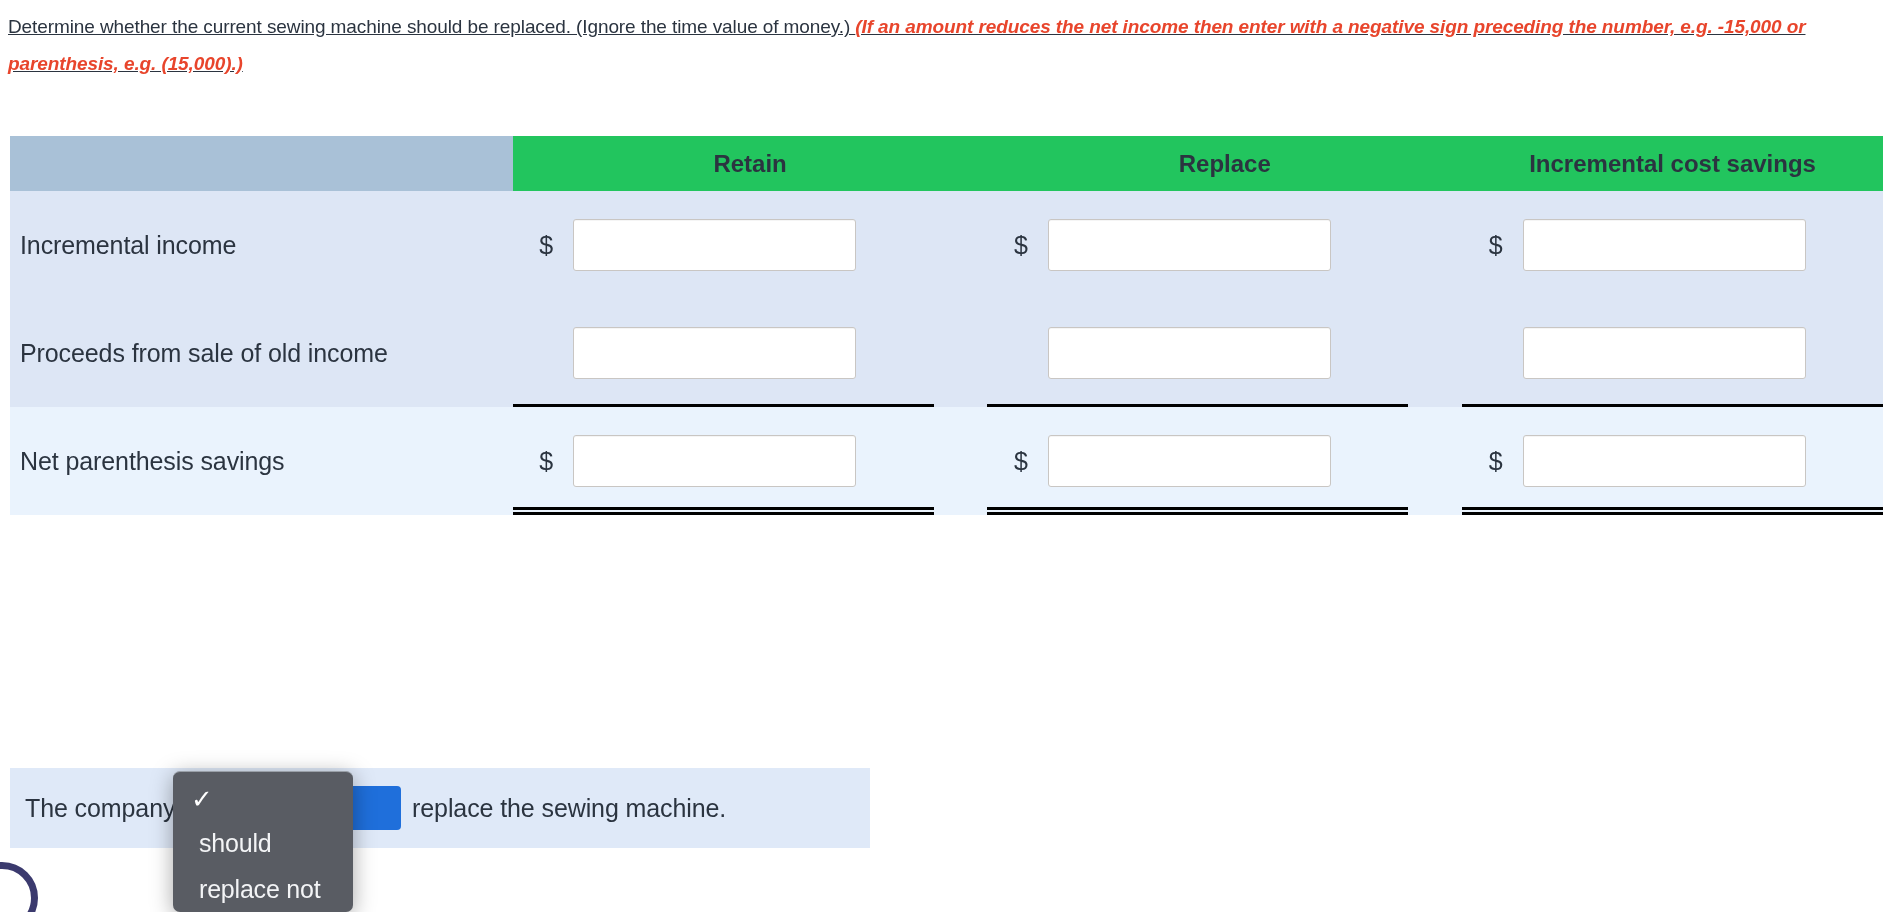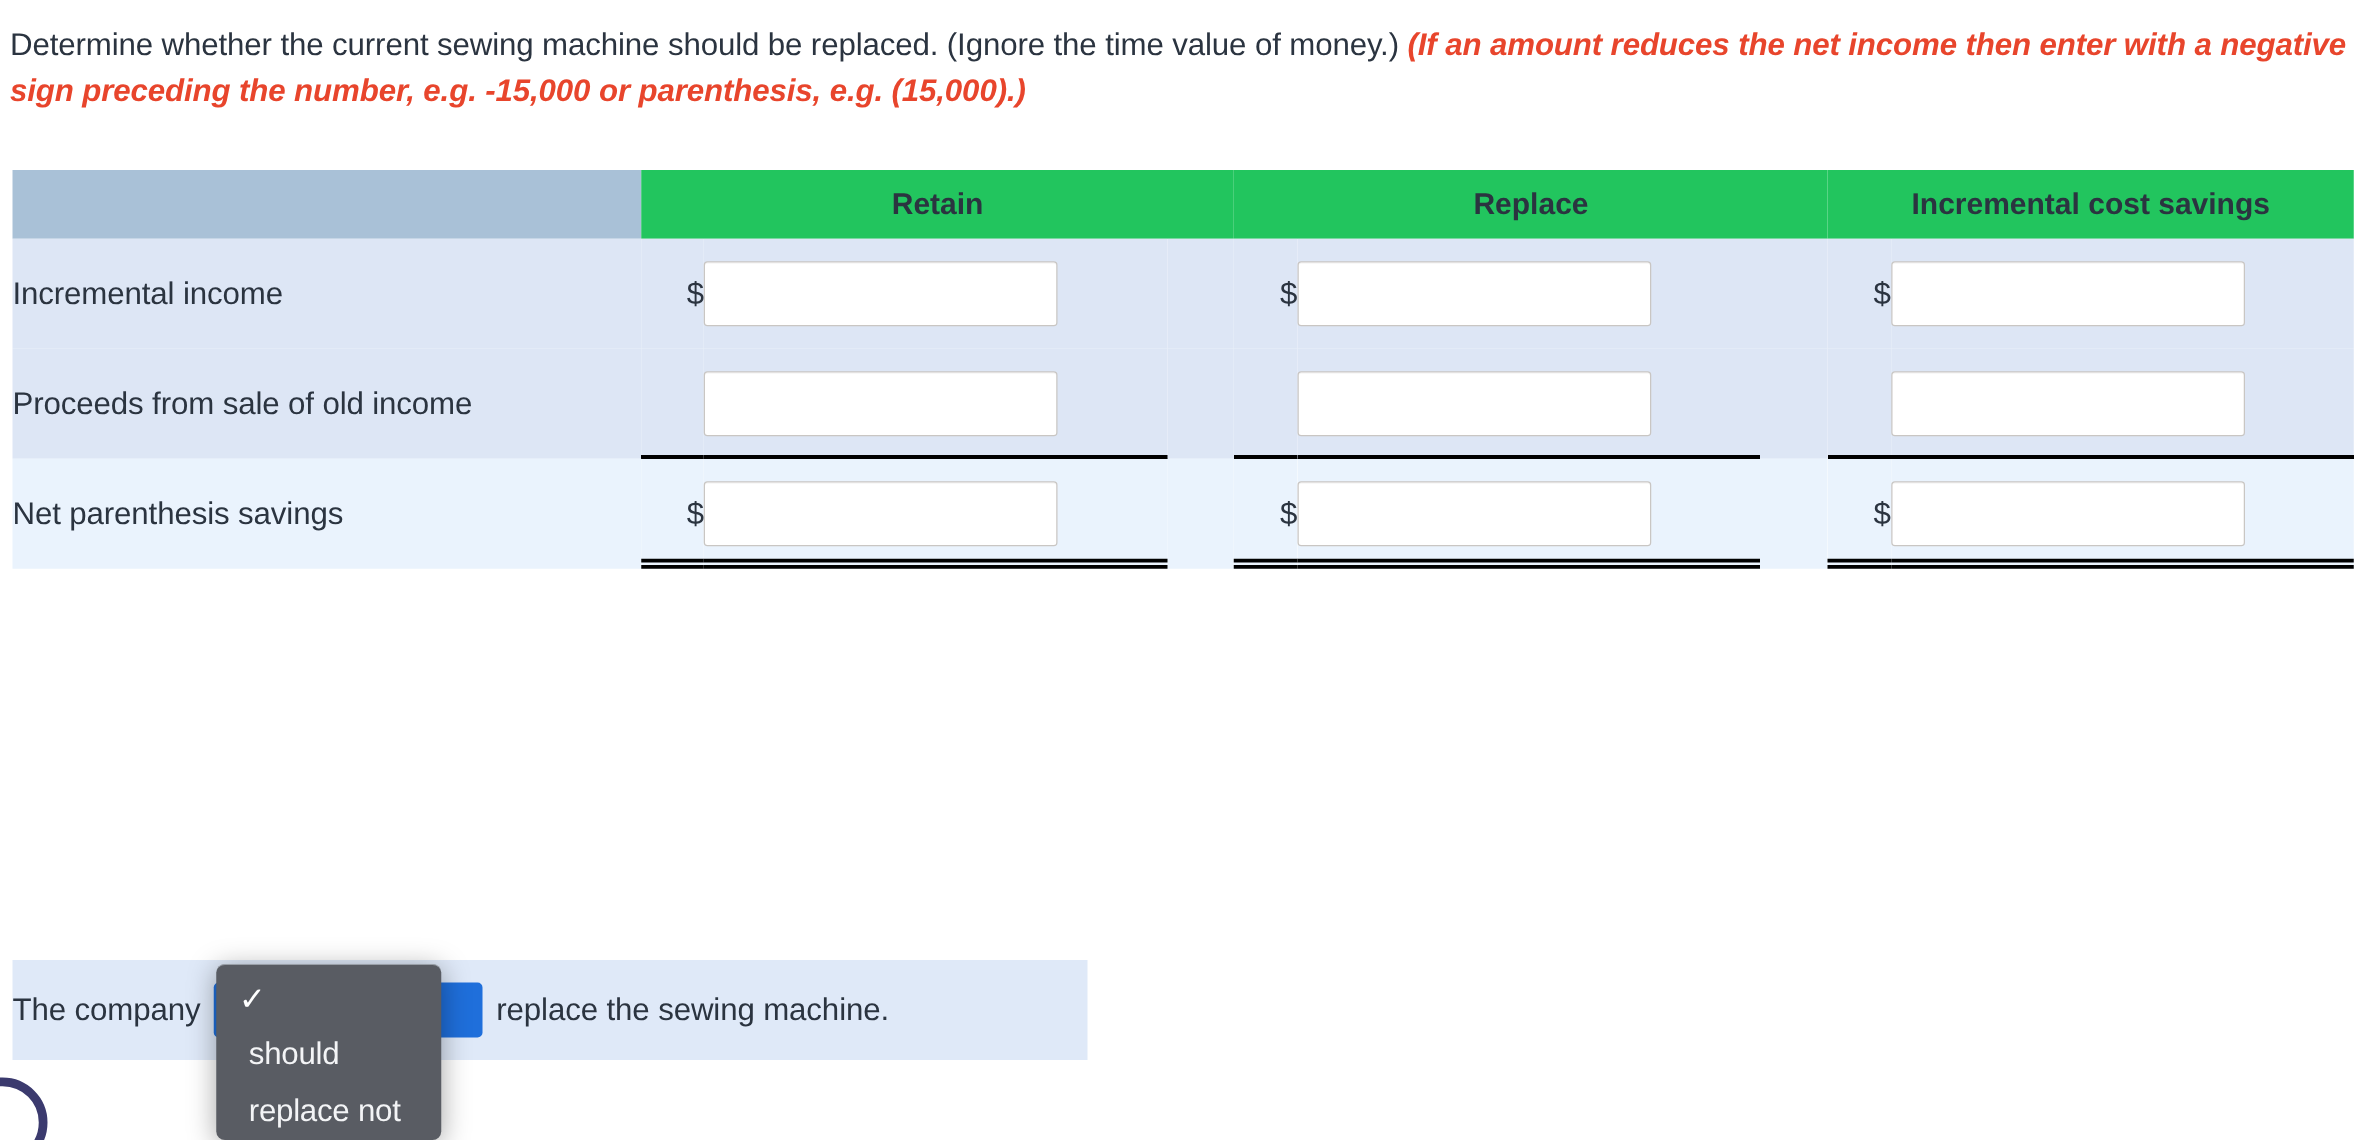--- a/index.html
+++ b/index.html
@@ -7,24 +7,25 @@
     width:1894px;height:912px;
     background:#ffffff;
     font-family:"Liberation Sans", sans-serif;
     color:#2e3640;
     overflow:hidden;
     position:relative;
   }
 
   
   #instructions{
-    position:absolute;left:8px;top:18px;width:1870px;
-    font-size:25px;line-height:37px;
+    position:absolute;left:8px;top:8px;width:1870px;
+    font-size:19px;line-height:37px;
     color:#2b3440;
     letter-spacing:-0.1px;
+    text-decoration:underline;
   }
   #instructions .plain{font-weight:400;}
   #instructions .hint{
     color:#e8452c;font-style:italic;font-weight:700;
   }
 
   
   #calc-table{
     position:absolute;left:10px;top:136px;width:1873px;
     border-collapse:collapse;
@@ -41,21 +42,21 @@
     font-size:24px;
     font-weight:700;
     color:#2b3440;
     text-align:center;
     padding:0;
     vertical-align:middle;
   }
   #calc-table thead th.h-blank{background:#a9c1d7;}
 
   #calc-table tbody td{
-    padding:0;
+    padding:10px;
     height:88px;
     vertical-align:middle;
   }
   tr.row-a td{background:#dde6f5;}
   tr.row-b td{background:#eaf3fd;}
 
   td.lbl{
     font-size:25px;
     color:#2b3440;
     padding-left:15px;
@@ -97,20 +98,21 @@
     box-sizing:border-box;
   }
   tr.rule-double td.dollar::after{left:0;}
 
   
   #conclusion{
     position:absolute;left:10px;top:768px;
     width:860px;height:80px;
     background:#dfe9f8;
     display:flex;align-items:center;
+    padding-left:15px;
     box-sizing:border-box;
     font-size:25px;
     color:#2b3440;
     letter-spacing:-0.1px;
   }
   #conclusion .seg{white-space:pre;}
   .select-slot{
     display:inline-block;
     width:215px;height:44px;
     vertical-align:middle;

